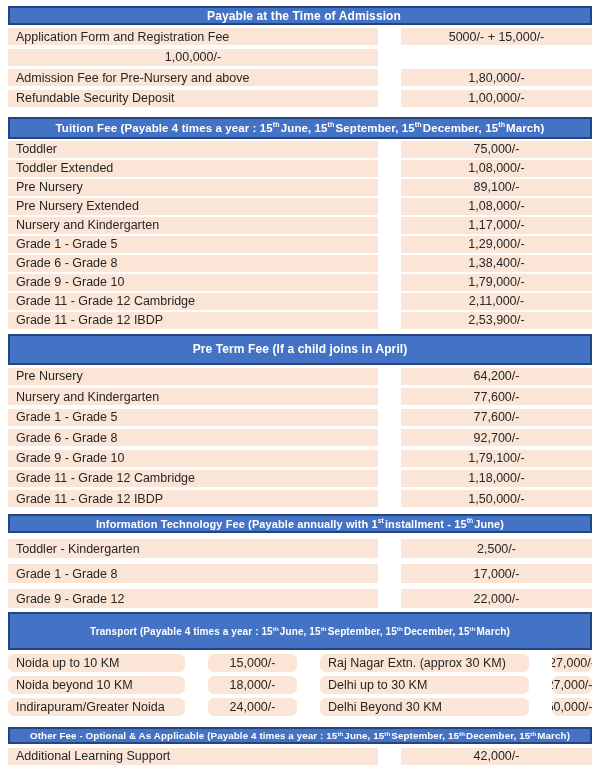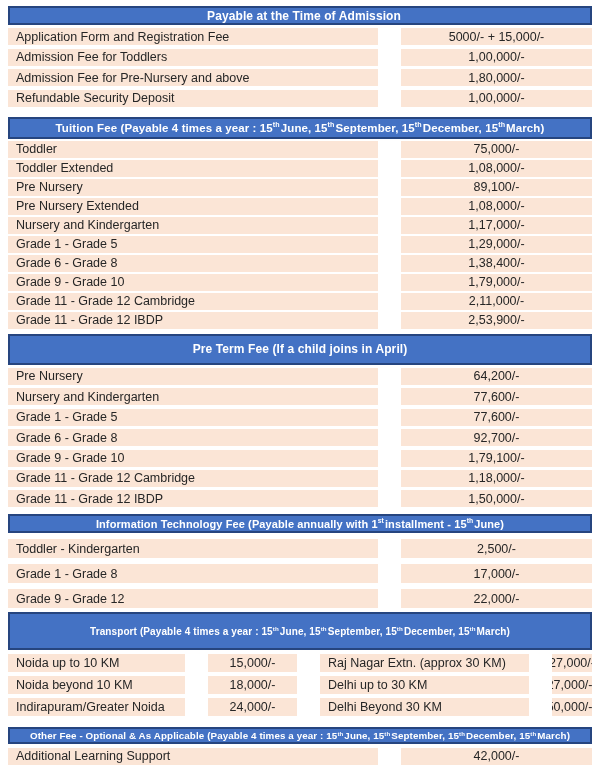--- a/index.html
+++ b/index.html
@@ -65,39 +65,38 @@
   .sec-preterm .cell{height:17px;}
 
   .sec-itfee{margin-top:7px;}
   .sec-itfee .sec-header{height:19px;font-size:11px;}
   .sec-itfee .row{margin-top:6px;}
   .sec-itfee .cell{height:19px;}
 
   .sec-transport{margin-top:4px;}
   .sec-transport .sec-header{height:38px;font-size:10px;text-align:center;}
   .sec-transport .row{margin-top:4px;}
-  .sec-transport .cell{height:18px;}
+  .sec-transport .cell{height:18px;border-radius:6px;}
 
   .sec-other{margin-top:11px;}
   .sec-other .sec-header{height:17px;font-size:9.8px;}
   .sec-other .row{margin-top:3.5px;}
   .sec-other .cell{height:17px;}
 </style>
 </head>
 <body>
 
 <div class="sheet">
     <section class="sec sec-admission">
     <div class="sec-header">Payable at the Time of Admission</div>
   <div class="row cols2">
         <div class="cell lab">Application Form and Registration Fee</div>
         <div class="cell val">5000/- + 15,000/-</div>
       </div>
       <div class="row cols2">
-        <div class="cell lab">Admission Fee for Toddlers</div>
         <div class="cell val">1,00,000/-</div>
       </div>
       <div class="row cols2">
         <div class="cell lab">Admission Fee for Pre-Nursery and above</div>
         <div class="cell val">1,80,000/-</div>
       </div>
       <div class="row cols2">
         <div class="cell lab">Refundable Security Deposit</div>
         <div class="cell val">1,00,000/-</div>
       </div>

